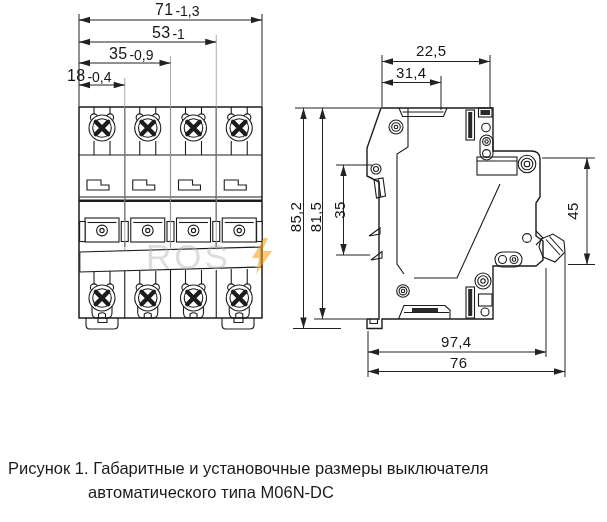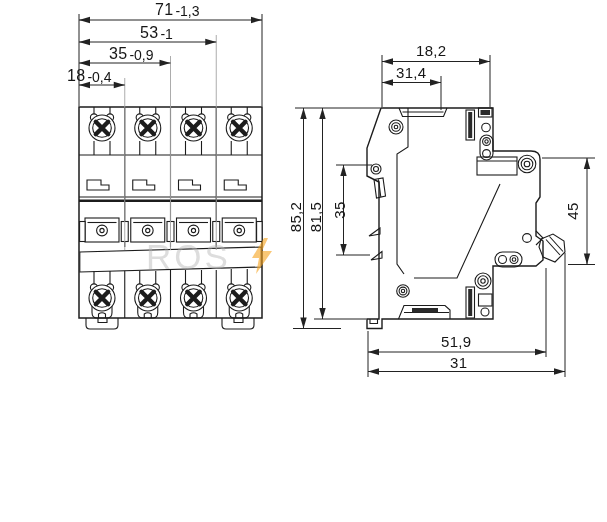--- a/index.html
+++ b/index.html
@@ -187,49 +187,53 @@
   <div id="watermark">
     <span class="wm-text">ROS</span>
     <svg width="20" height="36" viewBox="0 0 20 36">
       <polygon points="12,0 0,20 7,20 4,36 20,13 10,13 16,0" fill="#f6a21c"></polygon>
     </svg>
   </div>
 
   <div class="dim" style="left:155px;top:2px">
     <span class="v">71</span><span class="tol">-1,3</span>
   </div>
-  <div class="dim" style="left:140px;top:25px">
+  <div class="dim" style="left:152px;top:25px">
     <span class="v">53</span><span class="tol">-1</span>
   </div>
   <div class="dim" style="left:109px;top:46px">
     <span class="v">35</span><span class="tol">-0,9</span>
   </div>
   <div class="dim" style="left:67px;top:68px">
     <span class="v">18</span><span class="tol">-0,4</span>
   </div>
 
   <div class="dim small" style="left:416px;top:43px">
-    <span class="v">18,2</span>
+    <span class="v">22,5</span>
   </div>
   <div class="dim small" style="left:396px;top:65px">
     <span class="v">31,4</span>
   </div>
   <div class="dim small rot" style="left:281px;top:209px">
     <span class="v">85,2</span>
   </div>
   <div class="dim small rot" style="left:301px;top:209px">
     <span class="v">81,5</span>
   </div>
   <div class="dim small rot" style="left:331px;top:202px">
     <span class="v">35</span>
   </div>
   <div class="dim small rot" style="left:564px;top:203px">
     <span class="v">45</span>
   </div>
   <div class="dim small" style="left:441px;top:334px">
-    <span class="v">51,9</span>
+    <span class="v">97,4</span>
   </div>
   <div class="dim small" style="left:450px;top:355px">
-    <span class="v">31</span>
-  </div>
-
+    <span class="v">76</span>
+  </div>
+
+  <div id="caption">
+    <div class="l1">Рисунок 1. Габаритные и установочные размеры выключателя</div>
+    <div class="l2">автоматического типа М06N-DC</div>
+  </div>
 
 </div>
 
 </body></html>

